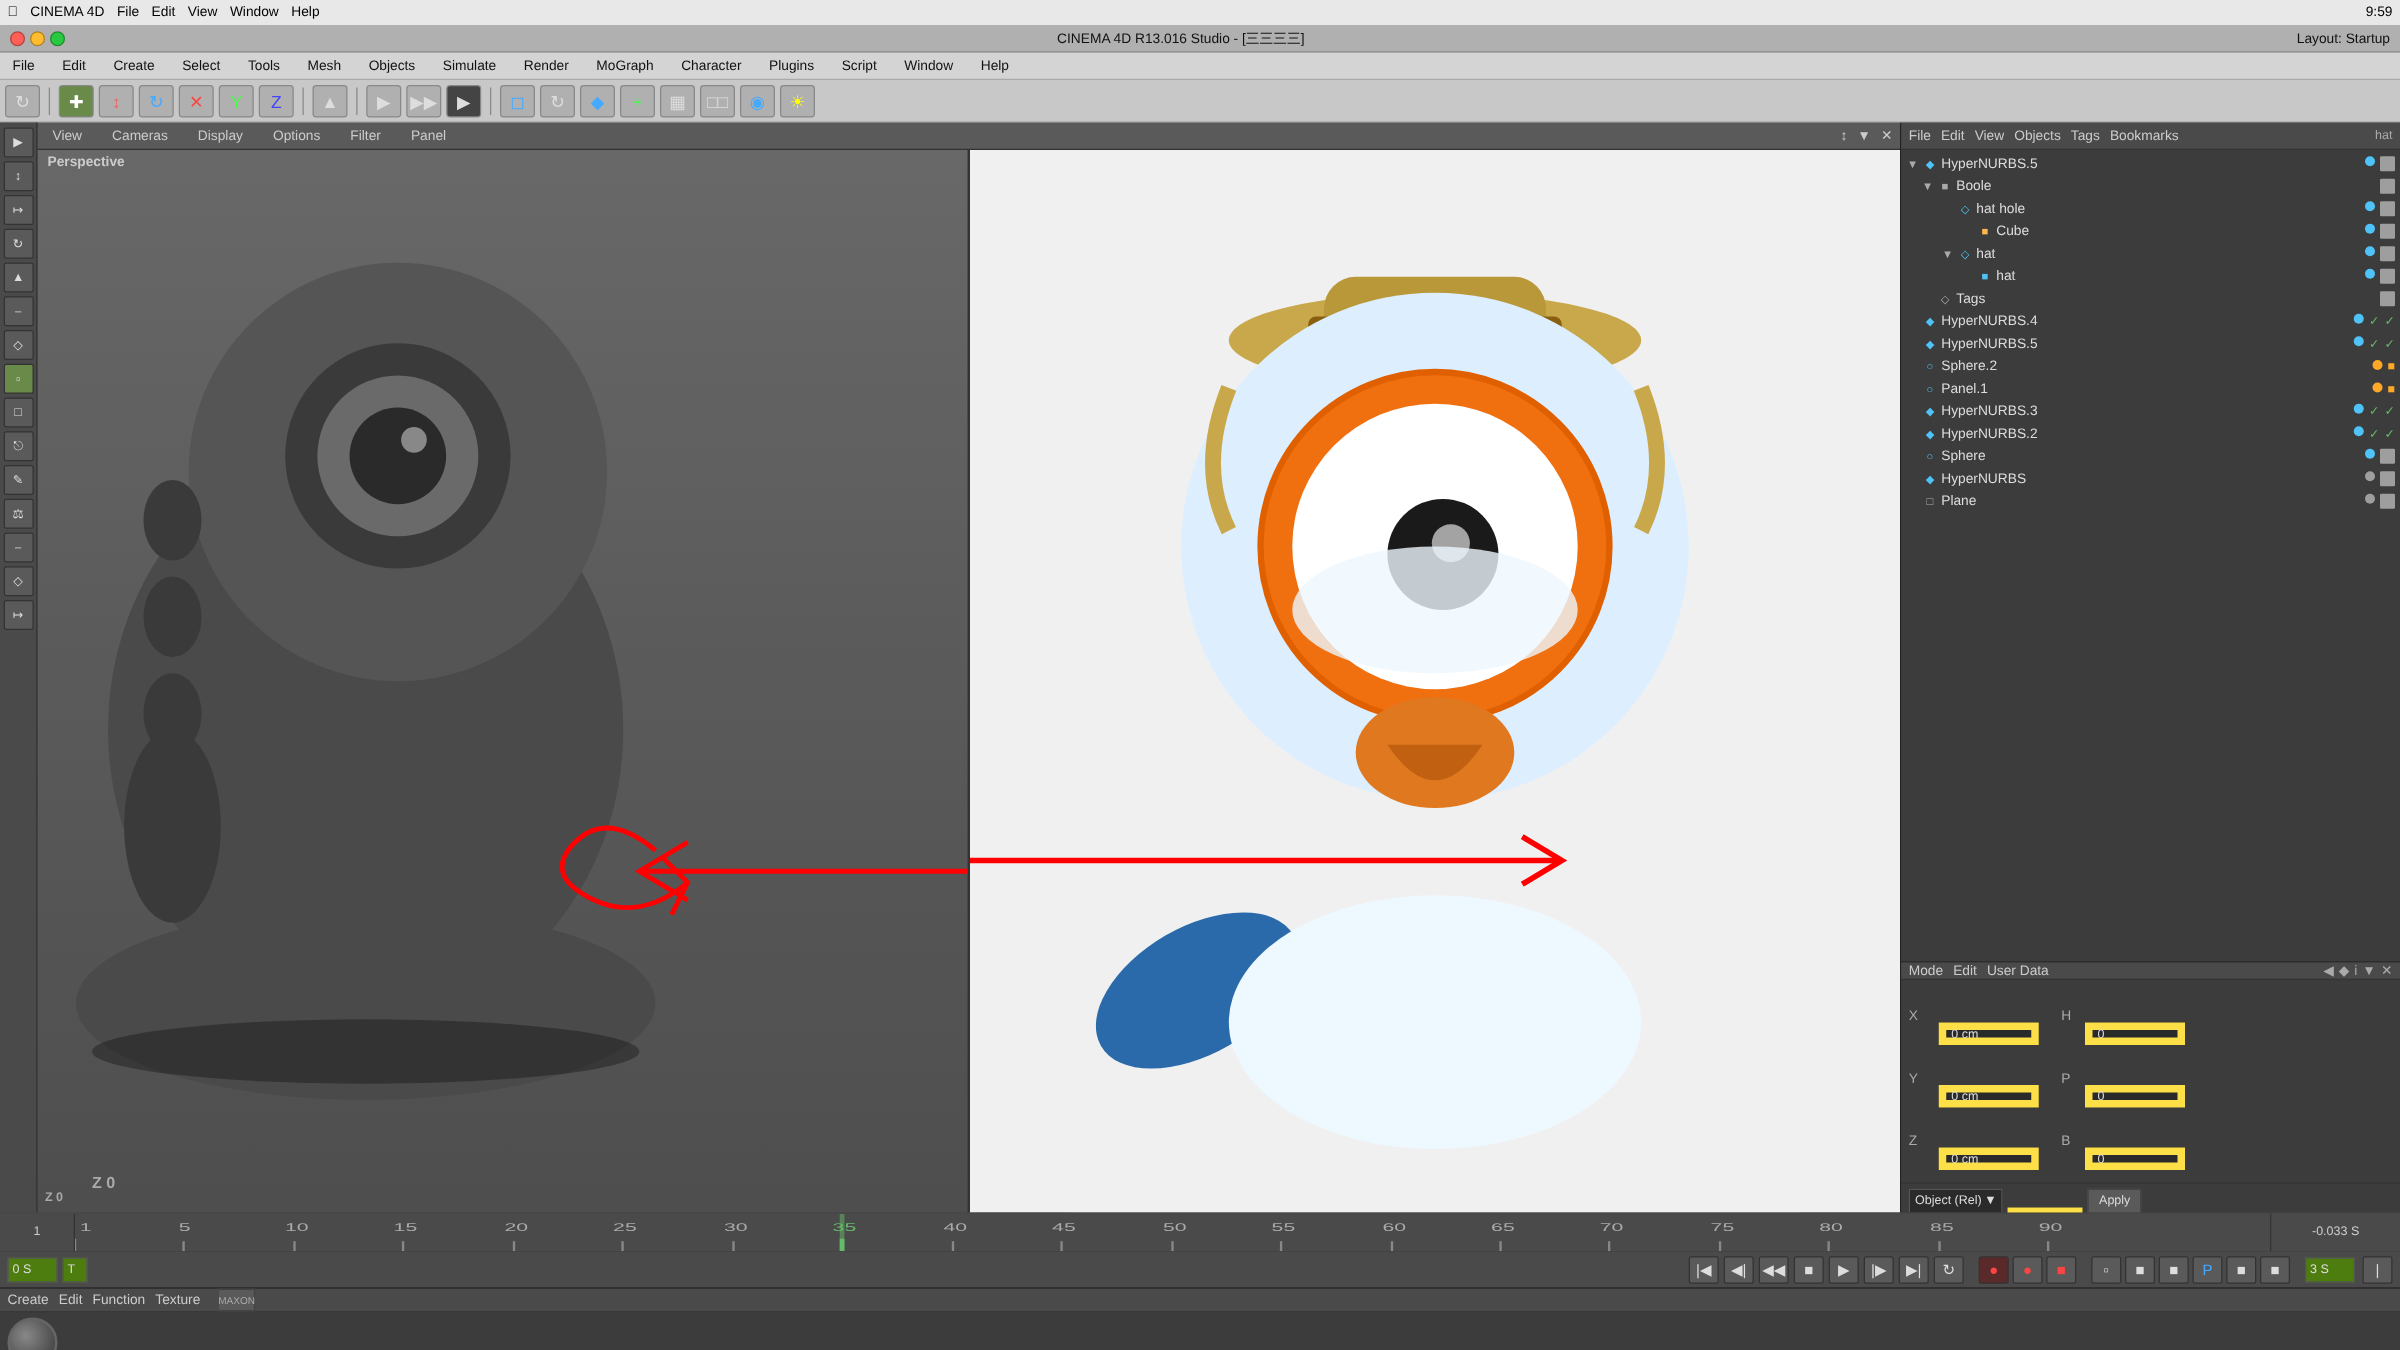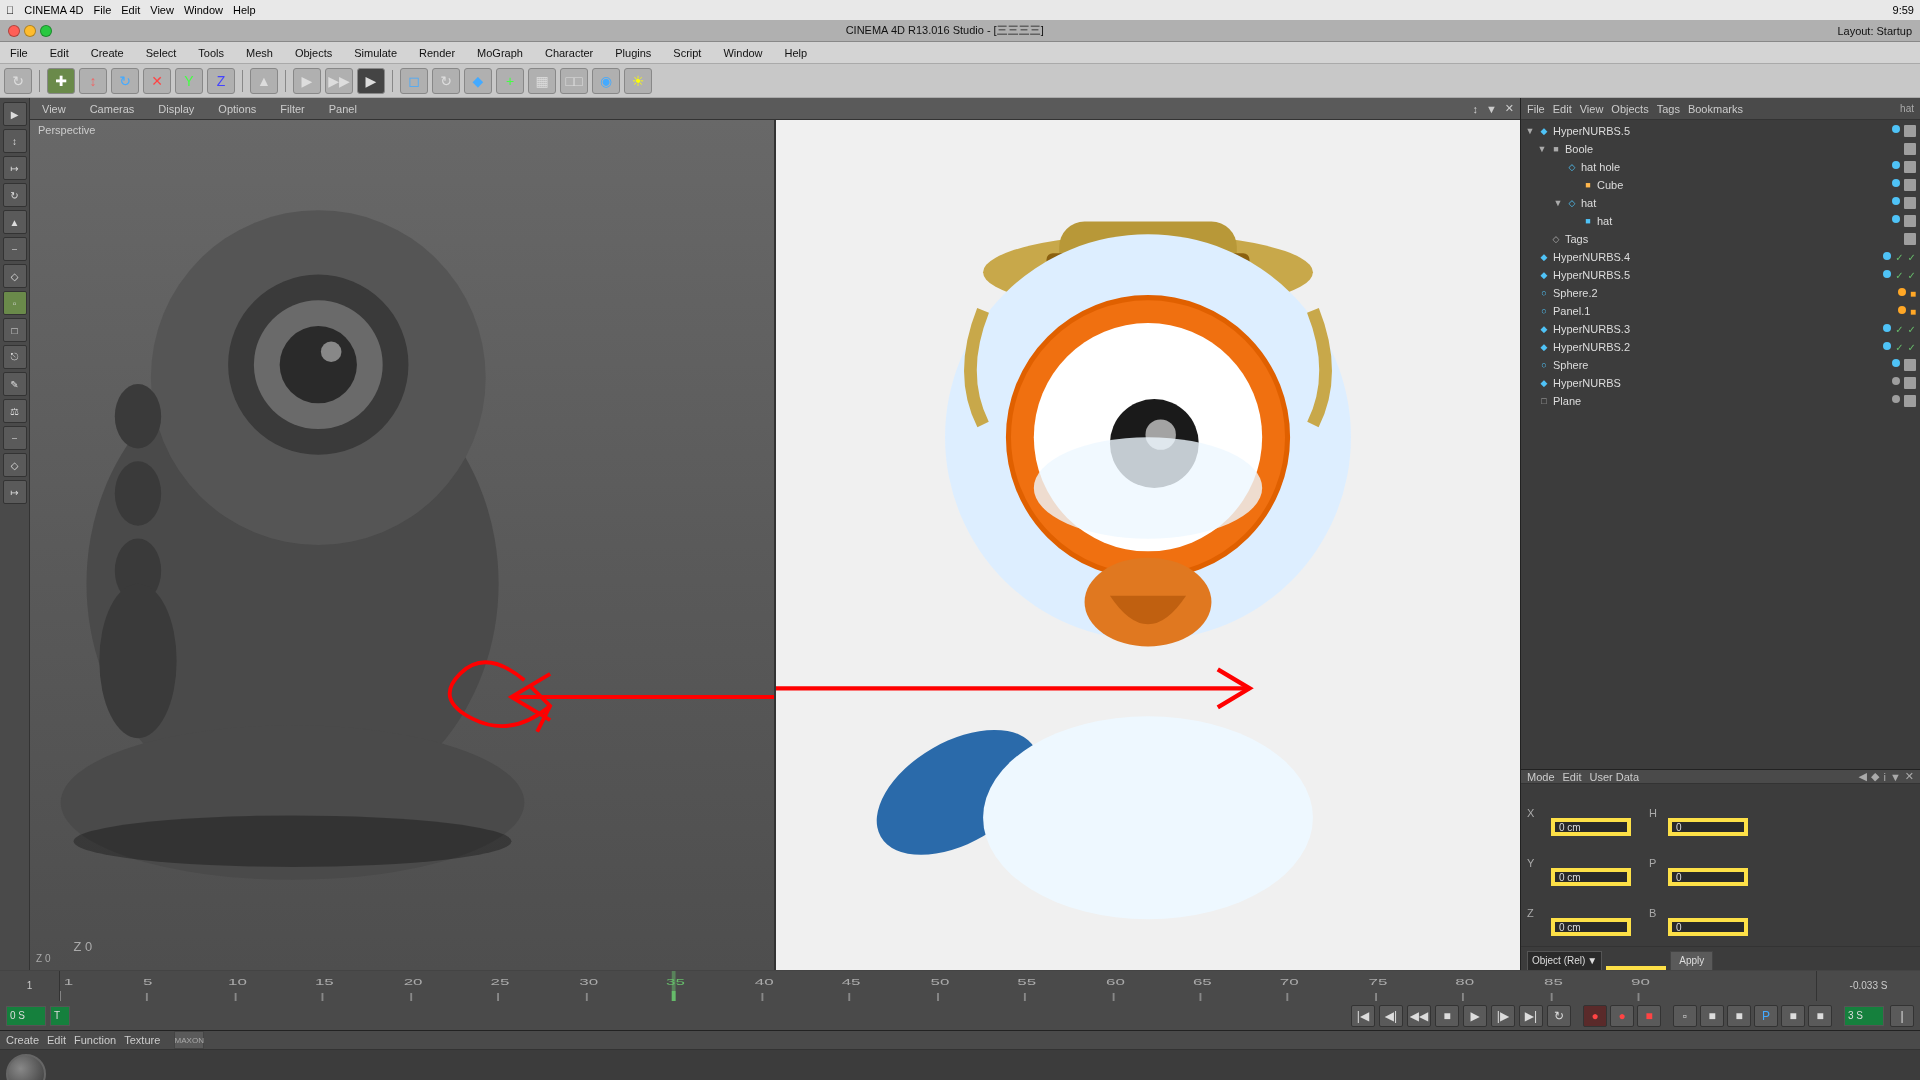--- a/index.html
+++ b/index.html
@@ -65,20 +65,21 @@
     .viewport-tab { font-size: 11px; color: #ccc; cursor: pointer; padding: 2px 6px; }
     #viewport-tabs-right { display: flex; gap: 4px; align-items: center; }
 
     
     #viewport-content { flex: 1; display: flex; position: relative; overflow: hidden; }
 
     
     #viewport-3d {
       width: 50%; height: 100%; position: relative; overflow: hidden;
       background: linear-gradient(180deg, #686868 0%, #5a5a5a 50%, #4e4e4e 100%);
+      font-weight: bold;
     }
     #viewport-label-3d {
       position: absolute; top: 4px; left: 8px; color: #ccc; font-size: 11px;
     }
 
     
     #viewport-ref {
       width: 50%; height: 100%; position: relative; overflow: hidden;
       background: #f0f0f0;
     }
@@ -113,41 +114,41 @@
     #attr-toolbar {
       height: 22px; background: #4a4a4a; display: flex; align-items: center; padding: 0 6px; gap: 8px;
       border-bottom: 1px solid #333; justify-content: space-between;
     }
     #attr-toolbar-left { display: flex; gap: 8px; }
     #attr-toolbar-right { display: flex; gap: 4px; align-items: center; }
     #attr-content { flex: 1; background: #3c3c3c; padding: 6px; }
     .attr-row { display: flex; align-items: center; margin-bottom: 4px; gap: 4px; }
     .attr-label { width: 20px; color: #aaa; font-size: 11px; }
     .attr-field {
-      width: 80px; height: 18px; background: #2a2a2a; border: 4px solid #fde047;
+      width: 80px; height: 18px; background: #2a2a2a; border: 6px solid #fde047;
       color: #ddd; font-size: 10px; padding: 0 4px; display: flex; align-items: center; margin-top: 28px;
     }
     .attr-spacer { width: 10px; }
     .attr-label2 { width: 15px; color: #aaa; font-size: 11px; }
 
     
     #timeline-area { height: 30px; background: #5a5a5a; border-top: 1px solid #444; display: flex; align-items: center; }
     #timeline-ruler { flex: 1; height: 30px; background: #4a4a4a; position: relative; overflow: hidden; }
 
     
     #playback-bar {
       height: 30px; background: #4a4a4a; display: flex; align-items: center; padding: 0 6px; gap: 4px;
       border-top: 1px solid #333;
     }
     .play-btn {
       width: 24px; height: 22px; background: #5a5a5a; border: 1px solid #333; border-radius: 2px;
       display: flex; align-items: center; justify-content: center; font-size: 12px; cursor: pointer; color: #ddd;
     }
     .time-field {
-      width: 40px; height: 20px; background: #15803d; border: 1px solid #555;
+      width: 40px; height: 20px; background: #4d7c0f; border: 1px solid #555;
       color: #ddd; font-size: 10px; padding: 0 3px; display: flex; align-items: center;
     }
 
     
     #material-bar {
       height: 60px; background: #3c3c3c; border-top: 1px solid #222; display: flex; flex-direction: column;
     }
     #material-toolbar {
       height: 20px; background: #4a4a4a; display: flex; align-items: center; padding: 0 6px; gap: 8px;
       border-bottom: 1px solid #333;

